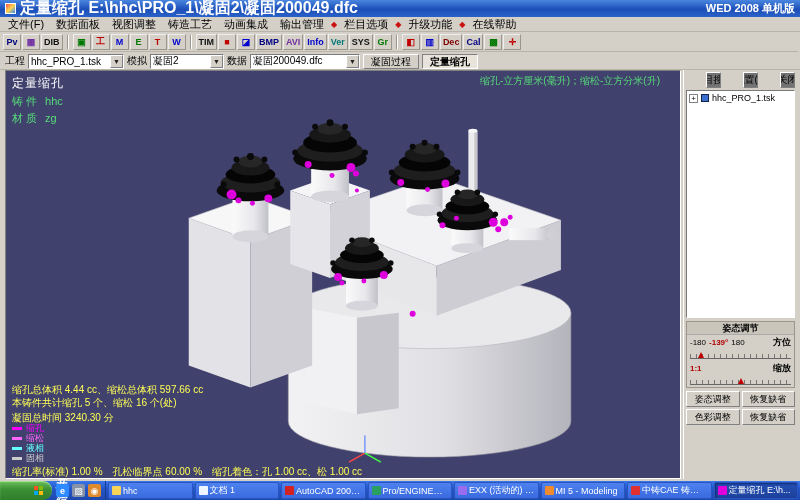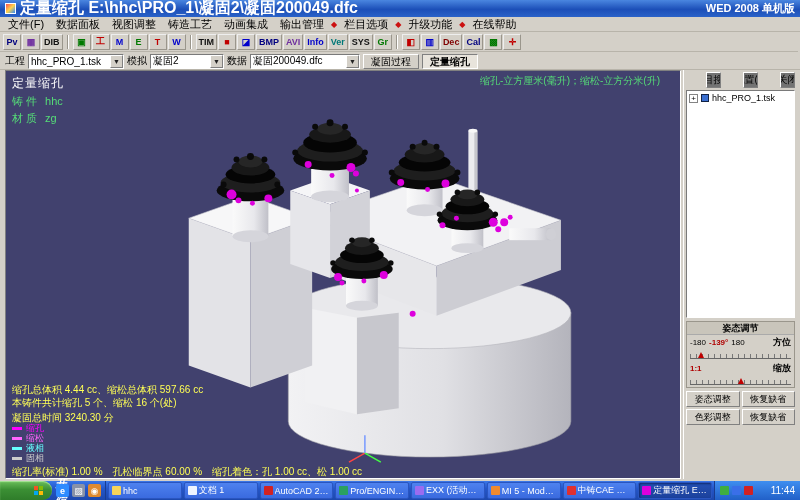--- a/index.html
+++ b/index.html
@@ -490,21 +490,15 @@
       </div>
       <div class="task">
         <span class="ticon ti6"></span>
         <span class="tlabel">中铸CAE 铸造工艺...</span>
       </div>
       <div class="task active">
         <span class="ticon ti7"></span>
         <span class="tlabel">定量缩孔 E:\h...</span>
       </div>
     </div>
-    <div class="tray">
-      <span class="trayicon tr1"></span>
-      <span class="trayicon tr2"></span>
-      <span class="trayicon tr3"></span>
-      <span class="clock">11:44</span>
-    </div>
   </div>
 
 </div>
 
 </body></html>

